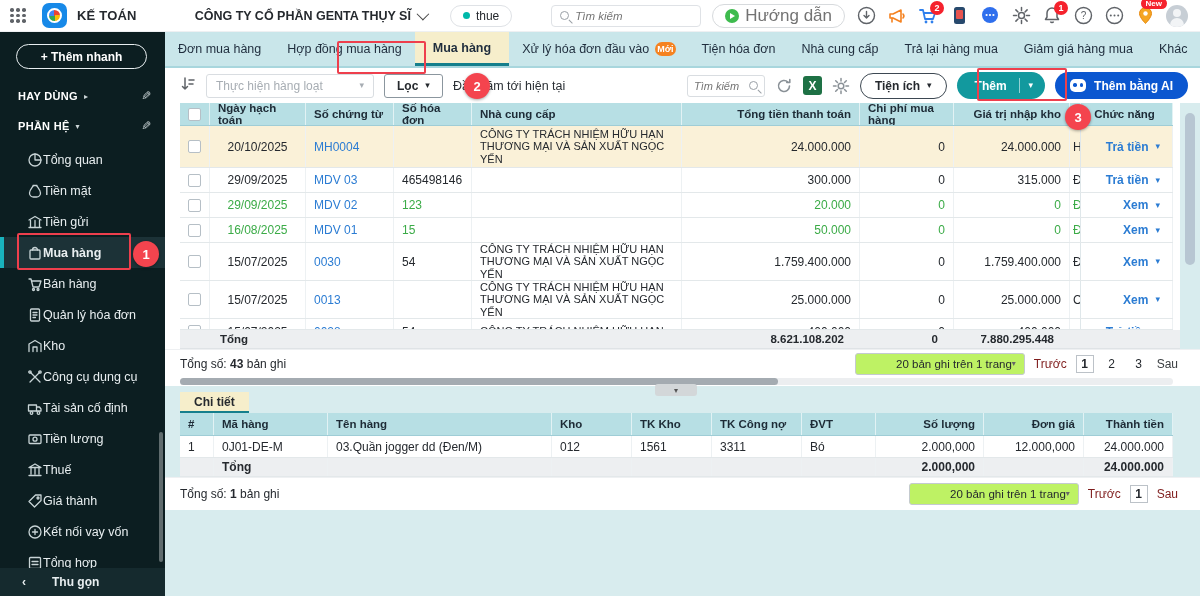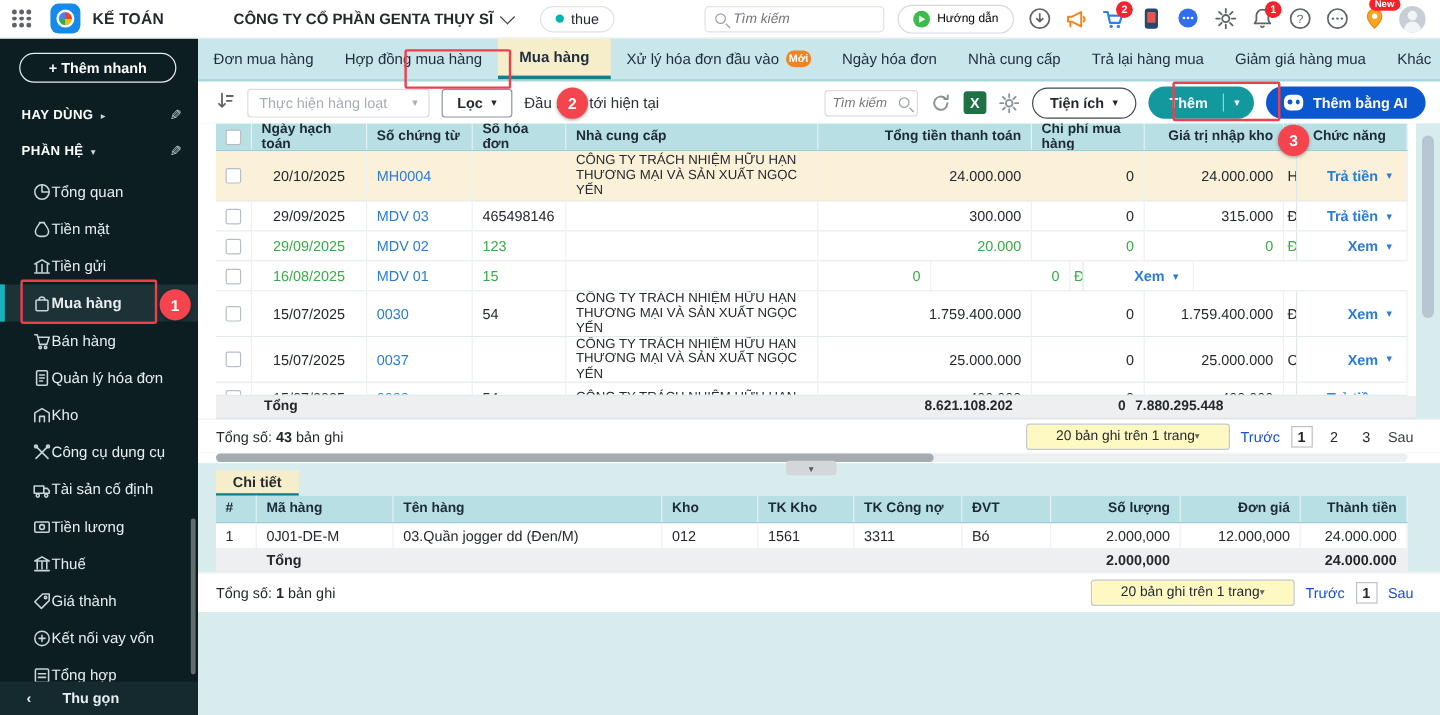--- a/index.html
+++ b/index.html
@@ -17,21 +17,21 @@
   .appname { font-weight:bold; font-size:13px; letter-spacing:.2px; }
   .company { font-weight:bold; font-size:12.5px; margin-left:48px; display:flex; align-items:center; gap:6px; cursor:pointer; }
   .chev { width:9px; height:9px; border-right:1.6px solid #444; border-bottom:1.6px solid #444; transform:rotate(45deg) translateY(-2px); }
   .envpill { display:flex; align-items:center; gap:6px; border:1px solid #dfe2e6; border-radius:12px; height:22px; padding:0 12px; margin-left:14px; background:#fff; }
   .envpill .dot { width:7px; height:7px; border-radius:50%; background:#00b8a9; }
   .tb-right { margin-left:auto; display:flex; align-items:center; gap:11px; padding-right:12px; }
   .search { display:flex; align-items:center; gap:6px; border:1px solid #dfe2e6; border-radius:4px; height:22px; width:150px; padding:0 8px; color:#9aa0a6; }
   .search input { border:0; outline:0; width:100%; font-style:italic; font-size:11.5px; color:#9aa0a6; background:transparent; font-family:inherit; }
   .mag { width:9px; height:9px; border:1.4px solid #9aa0a6; border-radius:50%; position:relative; flex:none; }
   .mag:after { content:""; position:absolute; width:5px; height:1.4px; background:#9aa0a6; transform:rotate(45deg); left:7px; top:9px; }
-  .guide { display:flex; align-items:center; gap:6px; border:1px solid #d7dadd; border-radius:13px; height:24px; padding:0 12px; font-size:10px; color:#000000; cursor:pointer; }
+  .guide { display:flex; align-items:center; gap:6px; border:1px solid #d7dadd; border-radius:13px; height:24px; padding:0 12px; font-size:17px; color:#737373; cursor:pointer; }
   .playc { width:14px; height:14px; border-radius:50%; background:#3ebb4e; display:grid; place-items:center; }
   .playc i { width:0; height:0; border-left:5px solid #fff; border-top:3px solid transparent; border-bottom:3px solid transparent; margin-left:1px; }
   .tbic { position:relative; width:20px; height:20px; display:grid; place-items:center; cursor:pointer; color:#5f6368; }
   .badge { position:absolute; top:-5px; right:-6px; min-width:14px; height:14px; border-radius:7px; background:#f5222d; color:#fff; font-size:9px; font-weight:bold; display:grid; place-items:center; padding:0 3px; }
   .newpill { position:absolute; top:-8px; right:-12px; background:#f5222d; color:#fff; font-size:8px; font-weight:bold; border-radius:7px; padding:1px 5px; }
   .avatar { width:22px; height:22px; border-radius:50%; background:#c7ced5; position:relative; overflow:hidden; }
   .avatar:before { content:""; position:absolute; width:8px; height:8px; border-radius:50%; background:#f2f4f6; left:7px; top:4px; }
   .avatar:after { content:""; position:absolute; width:14px; height:9px; border-radius:7px 7px 0 0; background:#f2f4f6; left:4px; top:13px; }
 
   
@@ -54,21 +54,21 @@
   
   .ct { position:absolute; top:32px; left:165px; width:1035px; height:564px; }
 
   .tabbar { height:36px; background:#c9e6ea; display:flex; align-items:stretch; border-bottom:2px solid #a8d6dd; }
   .tab { display:flex; align-items:center; gap:6px; font-size:12.5px; color:#1f2d3d; padding:0 13px; cursor:pointer; white-space:nowrap; }
   .tab.on { background:#f6eecb; font-weight:bold; border-bottom:3px solid #157f8c; padding:0 18px; }
   .moi { background:#f58220; color:#fff; font-size:9px; font-weight:bold; border-radius:8px; padding:2px 2px; }
 
   .toolbar { height:35px; background:#fff; display:flex; align-items:center; gap:10px; padding:0 12px 0 15px; }
   .sorti { color:#5f6368; cursor:pointer; }
-  .selbox { display:flex; align-items:center; justify-content:space-between; border:1px solid #d9dde1; border-radius:3px; height:24px; padding:0 9px; color:#a7adb3; width:152px; cursor:pointer; background:#fff; }
+  .selbox { display:flex; align-items:center; justify-content:space-between; border:1px solid #d9dde1; border-radius:3px; height:24px; padding:0 9px; color:#a7adb3; width:168px; cursor:pointer; background:#fff; }
   .selbox .caret { font-size:9px; }
   .btn-loc { display:flex; align-items:center; gap:7px; border:1px solid #8b969e; border-radius:3px; height:24px; padding:0 12px; font-weight:bold; cursor:pointer; background:#fff; }
   .btn-loc .caret { font-size:9px; }
   .datelabel { font-size:12.5px; color:#2a2f34; }
   .tbr-right { margin-left:auto; display:flex; align-items:center; gap:10px; }
   .search2 { display:flex; align-items:center; border:1px solid #d9dde1; border-radius:3px; height:22px; width:78px; padding:0 6px; }
   .search2 input { border:0; outline:0; width:100%; font-style:italic; font-size:11px; color:#9aa0a6; background:transparent; font-family:inherit; }
   .ic-xl { width:19px; height:19px; background:#1e7145; border-radius:3px; color:#fff; font-weight:bold; font-size:12px; display:grid; place-items:center; cursor:pointer; }
   .ic-gray { color:#8a9197; cursor:pointer; display:grid; place-items:center; }
   .btn-util { display:flex; align-items:center; gap:7px; border:1px solid #3d4852; border-radius:14px; height:26px; padding:0 14px; font-weight:bold; cursor:pointer; background:#fff; }
@@ -109,28 +109,28 @@
   .h42 { height:42px; } .h25 { height:25px; } .h38 { height:38px; }
   .h11 { height:11px; overflow:hidden; } .h11 .gc { align-items:flex-start; padding-top:6px; }
   .cbx { width:13px; height:13px; border:1px solid #b6bfc6; border-radius:2px; background:#fff; cursor:pointer; }
   .dlink { color:#2b7cd3; cursor:pointer; text-decoration:none; }
   .action { color:#2b7cd3; font-weight:bold; cursor:pointer; display:flex; align-items:center; gap:7px; }
   .action .caret { font-size:9px; }
   .totrow { position:absolute; left:15px; width:1000px; height:19px; background:#edeff1; display:flex; align-items:center; font-weight:bold; border-bottom:1px solid #dfe3e6; font-size:11.5px; }
   .totrow .tl { width:96px; padding-left:40px; }
   .totrow .tv1 { width:404px; text-align:right; padding-right:8px; margin-left:172px; }
   .totrow .tv2 { width:94px; text-align:right; padding-right:8px; }
-  .totrow .tv3 { width:116px; padding-right:8px; }
+  .totrow .tv3 { width:116px; text-align:right; padding-right:8px; }
 
   .pager { height:28px; background:#fff; display:flex; align-items:center; padding:0 22px 0 15px; border-top:1px solid #eef0f2; }
   .pager .cnt b { font-weight:bold; }
   .pager-right { margin-left:auto; display:flex; align-items:center; gap:9px; }
-  .psel { display:flex; align-items:center; justify-content:center; border:1px solid #c4cacf; border-radius:3px; height:22px; width:170px; padding:0 8px; font-size:11.5px; cursor:pointer; background:#fef9c3; }
+  .psel { display:flex; align-items:center; justify-content:flex-end; border:1px solid #c4cacf; border-radius:3px; height:22px; width:170px; padding:0 8px; font-size:11.5px; cursor:pointer; background:#bef264; }
   .psel .caret { font-size:8px; color:#666; }
-  .pgprev { color:#1d4ed8; cursor:pointer; }
+  .pgprev { color:#7f1d1d; cursor:pointer; }
   .pgnext { color:#3c4043; cursor:pointer; }
   .pgnum { min-width:18px; height:18px; display:grid; place-items:center; cursor:pointer; padding:0 3px; }
   .pgnum.cur { border:1px solid #bcc2c8; font-weight:bold; background:#fff; }
 
   .hscroll { height:9px; background:#fff; position:relative; }
   .hscroll .track { position:absolute; left:15px; top:1px; width:993px; height:7px; background:#ecEEf0; border-radius:4px; background:#eceef0; }
   .hscroll .thumb { position:absolute; left:15px; top:1px; width:598px; height:7px; background:#a4abb1; border-radius:4px; }
 
   .collapse-handle { position:absolute; left:490px; top:352px; width:42px; height:12px; background:#d3d7d9; border-radius:3px; display:grid; place-items:center; font-size:8px; color:#555; cursor:pointer; z-index:6; }
 
@@ -429,21 +429,21 @@
           <span>Hợp đồng mua hàng</span>
         </div>
       <div class="tab on">
           <span>Mua hàng</span>
         </div>
       <div class="tab">
           <span>Xử lý hóa đơn đầu vào</span>
           <span class="moi">Mới</span>
         </div>
       <div class="tab">
-          <span>Ngày hóa đơn</span>
+          <span>Tiện hóa đơn</span>
         </div>
       <div class="tab">
           <span>Nhà cung cấp</span>
         </div>
       <div class="tab">
           <span>Trả lại hàng mua</span>
         </div>
       <div class="tab">
           <span>Giảm giá hàng mua</span>
         </div>
@@ -591,20 +591,21 @@
         <div class="grow h25 green">
           <div class="gc c0">
               <span class="cbx"></span>
             </div>
           <div class="gc c1">16/08/2025</div>
           <div class="gc c2">
               <span class="dlink">MDV 01</span>
             </div>
           <div class="gc c3">15</div>
           <div class="gc c4"></div>
+          <div class="gc c5">50.000</div>
           <div class="gc c6">0</div>
           <div class="gc c7">0</div>
           <div class="gc c8">Đ</div>
           <div class="gc c9">
               <span class="action">
                 <span>Xem</span>
                 <span class="caret">▾</span>
               </span>
             </div>
         </div>
@@ -630,21 +631,21 @@
               </span>
             </div>
         </div>
 
         <div class="grow h38">
           <div class="gc c0">
               <span class="cbx"></span>
             </div>
           <div class="gc c1">15/07/2025</div>
           <div class="gc c2">
-              <span class="dlink">0037</span>
+              <span class="dlink">0013</span>
             </div>
           <div class="gc c3"></div>
           <div class="gc c4">CÔNG TY TRÁCH NHIỆM HỮU HẠN THƯƠNG MẠI VÀ SẢN XUẤT NGỌC YẾN</div>
           <div class="gc c5">25.000.000</div>
           <div class="gc c6">0</div>
           <div class="gc c7">25.000.000</div>
           <div class="gc c8">C</div>
           <div class="gc c9">
               <span class="action">
                 <span>Xem</span>

